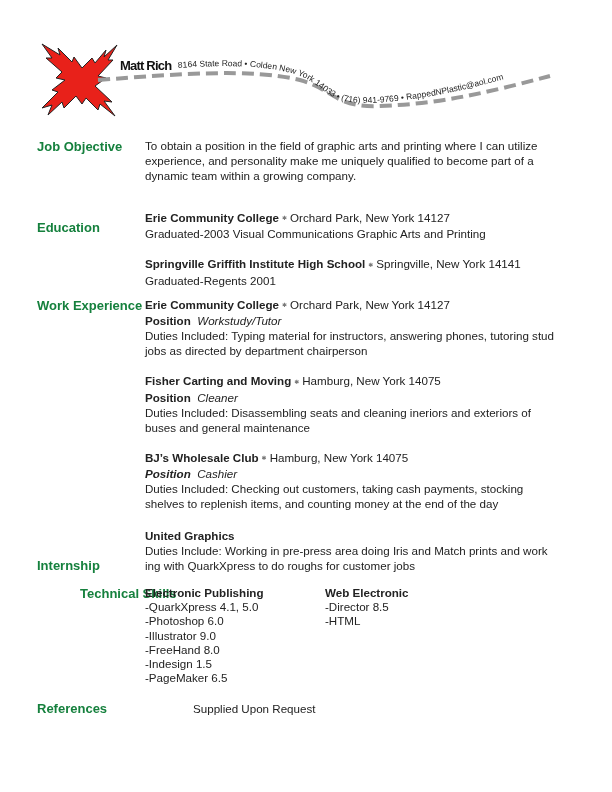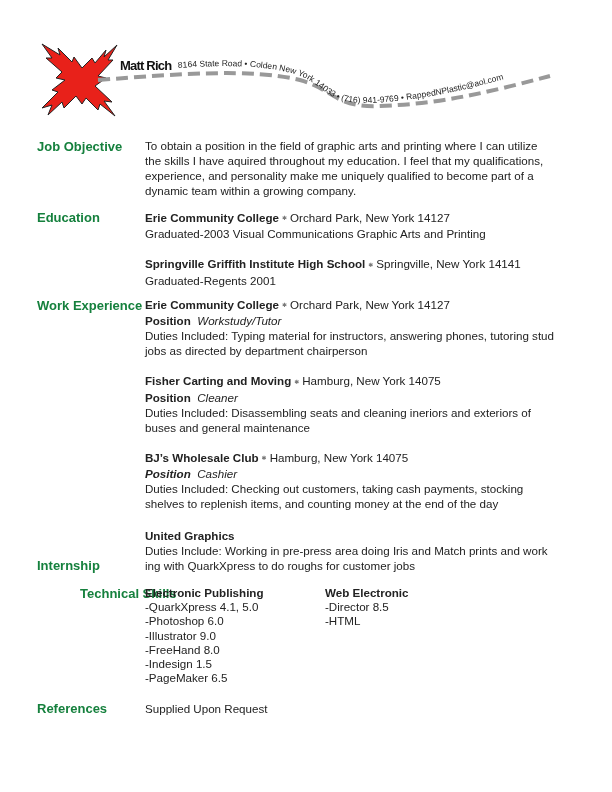--- a/index.html
+++ b/index.html
@@ -29,26 +29,25 @@
   <text x="120" y="70" font-family="Liberation Sans, sans-serif" font-size="13" font-weight="bold" fill="#111" letter-spacing="-0.8">Matt Rich</text>
   <text font-family="Liberation Sans, sans-serif" font-size="8.5" fill="#222">
     <textPath href="#contactPath" id="contactTextPath">8164 State Road • Colden New York 14033 • (716) 941-9769 • RappedNPlastic@aol.com</textPath>
   </text>
   <path id="contactPath" d="M178,68 C230,64 280,66 305,78 C330,92 330,104 370,103 C430,100 480,86 530,72" fill="none"></path>
 </svg>
 
 <div class="section-label" style="top:139px;">Job Objective</div>
 <div class="content" style="top:138px;">
   <div class="line">To obtain a position in the field of graphic arts and printing where I can utilize</div>
-  <div class="line">the skills I have aquired throughout my education. I feel that my qualifications,</div>
   <div class="line">experience, and personality make me uniquely qualified to become part of a</div>
   <div class="line">dynamic team within a growing company.</div>
 </div>
 
-<div class="section-label" style="top:210px;">Education</div>
+<div class="section-label" style="top:220px;">Education</div>
 <div class="content" style="top:210px;">
   <div class="block">
     <div class="line"><span class="b">Erie Community College</span><span class="bullet">✱</span><span>Orchard Park, New York 14127</span></div>
     <div class="line">Graduated-2003 Visual Communications Graphic Arts and Printing</div>
   </div>
   <div class="block">
     <div class="line"><span class="b">Springville Griffith Institute High School</span><span class="bullet">✱</span><span>Springville, New York 14141</span></div>
     <div class="line">Graduated-Regents 2001</div>
   </div>
 </div>
@@ -92,13 +91,13 @@
   <div>-Indesign 1.5</div>
   <div>-PageMaker 6.5</div>
 </div>
 <div class="col" style="left:325px; top:586px;">
   <div class="b">Web Electronic</div>
   <div>-Director 8.5</div>
   <div>-HTML</div>
 </div>
 
 <div class="section-label" style="top:701px;">References</div>
-<div class="content" style="top:701px;">Supplied Upon Request</div>
+<div class="content" style="top:701px;margin-left:48px;">Supplied Upon Request</div>
 
 </body></html>

